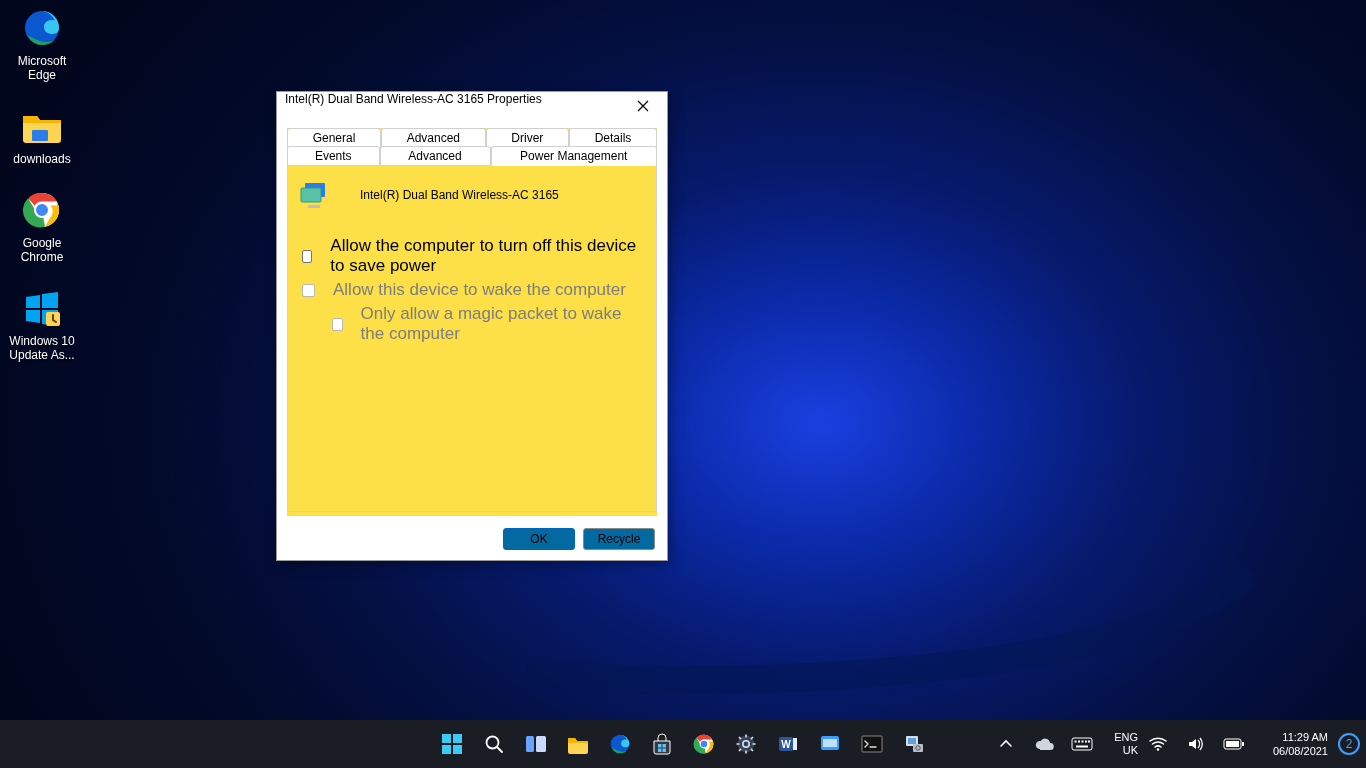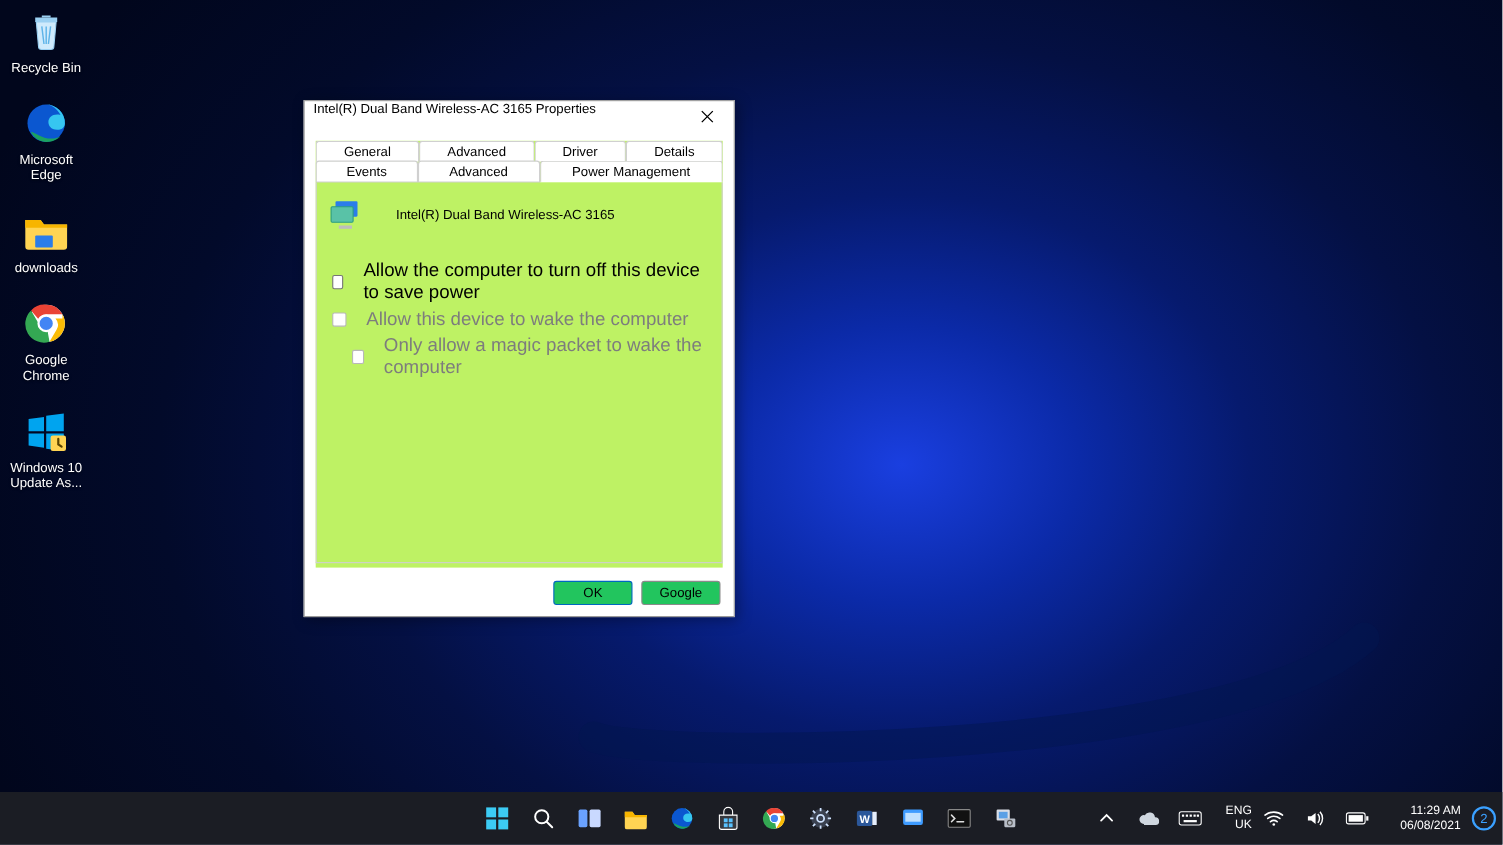--- a/index.html
+++ b/index.html
@@ -26,21 +26,21 @@
 
 .dialog {
   position: absolute; left: 276px; top: 91px; width: 392px; height: 470px;
   background: #fff; border: 1px solid #9a9a9a; box-shadow: 3px 3px 12px rgba(0,0,0,.35);
 }
 .titlebar { height: 30px; display: flex; align-items: flex-start; justify-content: space-between; padding: 0 2px 0 8px; font-size: 12px; color: #000; }
 .titlebar .closebtn { width: 44px; height: 28px; display:flex; align-items:center; justify-content:center; cursor: pointer; }
 
 .tabsheet {
   position: absolute; left: 10px; top: 36px; right: 10px; bottom: 44px;
-  background: #bef264;
+  background: #fde047;
 }
 .tabrow { display: flex; border-bottom: 0; }
 .tab {
   flex: 1 1 auto; border: 1px solid #d0d0d0; background: #fff;
   font-size: 12px; text-align: center; padding: 2px 0; cursor: default;
   position: relative; color: #000;
 }
 .tabrow1 .tab { border-bottom: none; border-top-left-radius: 3px; border-top-right-radius: 3px; }
 .tabrow2 .tab { border-bottom: 1px solid #d0d0d0; border-top-left-radius: 3px; border-top-right-radius: 3px; }
 .tabrow2 { margin-top: -1px; }
@@ -50,29 +50,29 @@
   border: 1px solid #d0d0d0; border-top: none;
   height: calc(100% - 42px);
   padding: 14px 10px 10px 10px;
   font-size: 12px; color: #000;
 }
 .devrow { display: flex; align-items: center; gap: 28px; margin-bottom: 26px; }
 .devicon { width: 34px; height: 30px; }
 .cbrow { display: flex; align-items: center; gap: 18px; margin: 4px 0 4px 4px; font-size: 17px; }
 .cbrow.disabled { color: #7d7d7d; }
 .cbrow.indent1 { margin-left: 4px; }
-.cbrow.indent2 { margin-left: 22px; }
+.cbrow.indent2 { margin-left: 34px; }
 .cb {
   width: 13px; height: 13px; border: 1px solid #767676; background: #fff; border-radius: 2px;
 }
 .cbrow.disabled .cb { border-color: #b8b8b8; }
 
 .btnrow { position: absolute; right: 12px; bottom: 10px; display: flex; gap: 8px; }
 .wbtn {
-  min-width: 72px; height: 22px; border: 1px solid #8a8a8a; background: #22c55e;
+  min-width: 72px; height: 22px; border: 1px solid #8a8a8a; background: #0369a1;
   border-radius: 3px; font-size: 12px; cursor: default; display:flex; align-items:center; justify-content:center;
 }
 .wbtn.primary { border-color: #0067c0; }
 
 
 .taskbar {
   position: absolute; left: 0; bottom: 0; width: 100%; height: 48px;
   background: #1b1d24; display: flex; align-items: center; color: #fff;
   font-size: 12px;
 }
@@ -98,31 +98,20 @@
       <path d="M120,640 C260,140 600,80 820,300 C700,110 420,90 260,260 C180,340 130,480 120,640 Z" fill="#0e3df0" opacity=".85"></path>
       <path d="M180,630 C320,210 600,160 780,330 C660,190 460,180 320,320 C250,390 200,510 180,630 Z" fill="#1950ff" opacity=".85"></path>
       <path d="M260,600 C380,280 580,240 720,360 C620,270 500,270 400,370 C340,430 300,520 260,600 Z" fill="#2a6bff" opacity=".9"></path>
       <path d="M340,560 C430,340 560,320 660,400 C590,340 520,350 460,420 C410,470 380,520 340,560 Z" fill="#3e82ff" opacity=".9"></path>
       <path d="M420,510 C480,390 560,380 620,430 C580,400 540,410 500,450 C470,480 450,500 420,510 Z" fill="#5a9bff" opacity=".9"></path>
       <path d="M120,640 C170,660 700,660 820,550" stroke="#02154f" stroke-width="28" opacity=".5"></path>
     </g>
   </svg>
 
   <div class="dicons">
-    <div class="dicon">
-      <div class="glyph">
-        <svg width="40" height="40" viewBox="0 0 40 40">
-            <path d="M11 12h18l-2 22a3 3 0 0 1-3 3H16a3 3 0 0 1-3-3L11 12z" fill="#cfeafc" stroke="#9bd0f2"></path>
-            <path d="M10 8h20v4H10z" fill="#9bd0f2"></path>
-            <path d="M16 6h8v2h-8z" fill="#9bd0f2"></path>
-            <path d="M16 16l2 16M20 16v16M24 16l-2 16" stroke="#5db3e8" stroke-width="1.3"></path>
-          </svg>
-      </div>
-      <div class="label">Recycle Bin</div>
-    </div>
     <div class="dicon">
       <div class="glyph">
         <svg width="40" height="40" viewBox="0 0 40 40">
             <circle cx="20" cy="20" r="17" fill="#0b57d0"></circle>
             <path d="M20 3a17 17 0 0 1 17 17c0 3-2 6-7 6-6 0-8-4-8-7 0-4 3-7 8-7 2 0 3 .4 3 .4C30 7 25 3 20 3z" fill="#36c6f0"></path>
             <path d="M6 28c3 6 9 9 14 9 8 0 13-5 13-5-2 1-5 2-8 2-10 0-17-7-19-6z" fill="#1ba260"></path>
           </svg>
       </div>
       <div class="label">Microsoft Edge</div>
     </div>
@@ -206,21 +195,21 @@
         </div>
         <div class="cbrow indent2 disabled">
           <span class="cb"></span>
           <span>Only allow a magic packet to wake the computer</span>
         </div>
       </div>
     </div>
 
     <div class="btnrow">
       <div class="wbtn primary">OK</div>
-      <div class="wbtn">Google</div>
+      <div class="wbtn">Recycle</div>
     </div>
   </div>
 
   <div class="taskbar">
     <div class="tb-center">
       <div class="titem">
         <svg width="22" height="22" viewBox="0 0 22 22">
             <rect x="1" y="1" width="9" height="9" fill="#3ccbf4"></rect>
             <rect x="12" y="1" width="9" height="9" fill="#3ccbf4"></rect>
             <rect x="1" y="12" width="9" height="9" fill="#3ccbf4"></rect>

